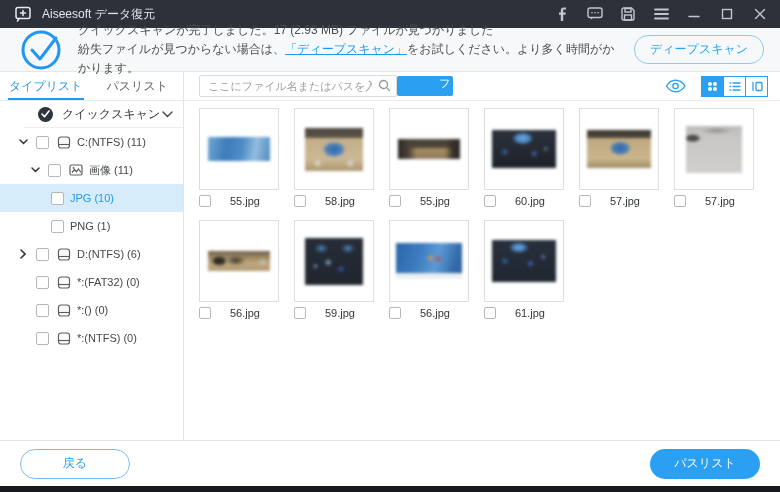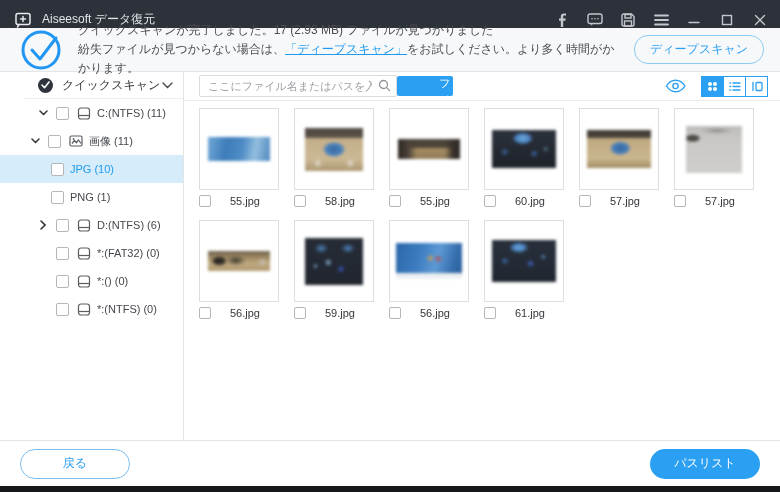--- a/index.html
+++ b/index.html
@@ -1,21 +1,21 @@
 <!DOCTYPE html>
 <html><head>
 <meta charset="utf-8">
 <style>
   * { margin:0; padding:0; box-sizing:border-box; }
   html,body { width:780px; height:492px; }
   body { font-family:"Liberation Sans","DejaVu Sans",sans-serif; background:#fff; overflow:hidden; }
   .window { width:780px; height:492px; display:flex; flex-direction:column; background:#fff; }
 
   
-  .titlebar { height:28px; background:#2c313a; display:flex; align-items:flex-end; justify-content:space-between; padding:0 12px 0 14px; flex:none; }
+  .titlebar { height:28px; background:#2c313a; display:flex; align-items:center; justify-content:space-between; padding:0 12px 0 14px; flex:none; }
   .tb-left { display:flex; align-items:center; gap:10px; }
   .app-icon { color:#e8eaed; display:flex; }
   .app-title { color:#e4e6e9; font-size:12px; }
   .tb-right { display:flex; align-items:center; gap:17px; }
   .tb-icon { color:#c3c7cd; display:flex; align-items:center; justify-content:center; width:16px; height:16px; cursor:default; }
 
   
   .banner { height:44px; background:#f7f8f9; border-bottom:1px solid #e3e5e7; display:flex; align-items:center; padding:0 16px 0 20px; flex:none; }
   .check-badge { width:42px; height:42px; flex:none; margin-right:16px; color:#2196f3; }
   .banner-text { flex:1; font-size:12px; color:#4a4d52; line-height:19px; }
@@ -30,21 +30,21 @@
   .tab.active { color:#1e9af0; }
   .tab.active:after { content:""; position:absolute; left:8px; right:8px; bottom:0; height:2px; background:#1e9af0; }
 
   .scan-row { height:27px; display:flex; align-items:center; padding:0 10px 0 14px; border-bottom:1px solid #ededee; font-size:12px; color:#33363a; flex:none;margin-left:24px; }
   .scan-ico { width:15px; height:15px; border-radius:50%; background:#2e333c; color:#fff; display:flex; align-items:center; justify-content:center; margin-right:9px; flex:none; }
   .scan-label { flex:1; }
   .scan-chevron { color:#44474c; display:flex; }
 
   .tree { flex:1; overflow:hidden; }
   .tree-row { height:28px; display:flex; align-items:center; font-size:11px; color:#44474c; cursor:pointer; }
-  .tree-row.lvl1 { padding-left:16px;margin-left:20px; }
+  .tree-row.lvl1 { padding-left:16px; }
   .tree-row.lvl2 { padding-left:28px; }
   .tree-row.lvl3 { padding-left:45px; }
   .tree-row.selected { background:#d6ecfa; color:#1e9af0; }
   .tw { width:14px; flex:none; display:flex; align-items:center; justify-content:center; color:#33363a; }
   .cb { width:13px; height:13px; border:1px solid #b3b6ba; border-radius:2px; background:#fff; flex:none; margin:0 6px; }
   .cb.small { width:12px; height:12px; margin:0; }
   .tree-ico { width:17px; flex:none; display:flex; align-items:center; justify-content:center; color:#5a5e63; margin-right:5px; }
   .tree-label { white-space:nowrap; }
 
   .main { flex:1; display:flex; flex-direction:column; min-width:0; }
@@ -155,20 +155,24 @@
     <div class="banner-text">
       <div>クイックスキャンが完了しました。17 (2.93 MB) ファイルが見つかりました</div>
       <div><span>紛失ファイルが見つからない場合は、</span><a class="banner-link">「ディープスキャン」</a><span>をお試しください。より多く時間がかかります。</span></div>
     </div>
     <button class="deepscan-btn">ディープスキャン</button>
   </div>
 
   <div class="content">
 
     <div class="sidebar">
+      <div class="tabs">
+        <div class="tab active">タイプリスト</div>
+        <div class="tab">パスリスト</div>
+      </div>
       <div class="scan-row">
         <span class="scan-ico">
           <svg width="9" height="8" viewBox="0 0 9 8" fill="none" stroke="#fff" stroke-width="1.6" stroke-linecap="round" stroke-linejoin="round">
               <path d="M1 4l2.5 2.7L8 1"></path>
             </svg>
         </span>
         <span class="scan-label">クイックスキャン</span>
         <span class="scan-chevron">
           <svg width="11" height="7" viewBox="0 0 11 7" fill="none" stroke="currentColor" stroke-width="1.4" stroke-linecap="round">
               <path d="M1 1l4.5 4.5L10 1"></path>

